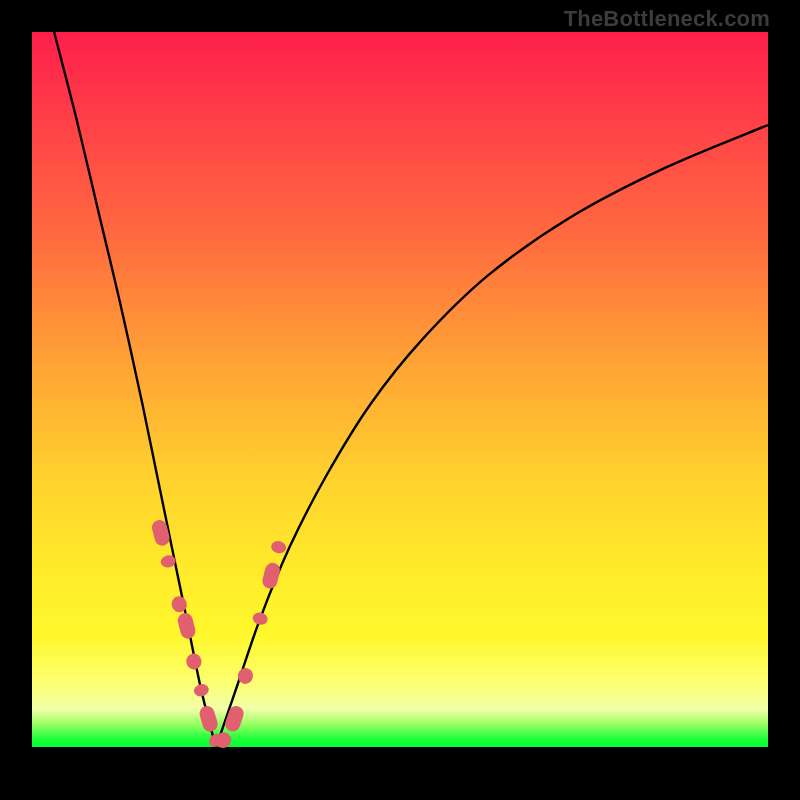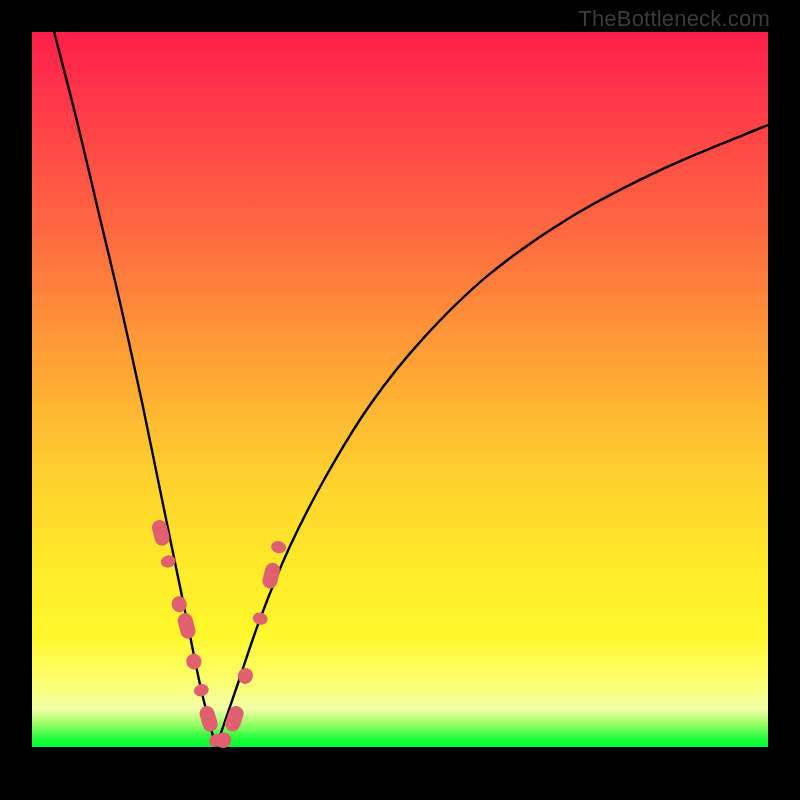--- a/index.html
+++ b/index.html
@@ -51,21 +51,21 @@
     inset: 0;
     width: 736px;
     height: 736px;
   }
   .attribution {
     position: absolute;
     top: 6px;
     right: 30px;
     color: #3c3c3c;
     font-size: 22px;
-    font-weight: 400;
+    font-weight: 700;
     letter-spacing: 0.2px;
     user-select: none;
   }
 </style>
 </head>
 <body>
 
 <div class="canvas-wrap">
 
   <div class="plot-area">

